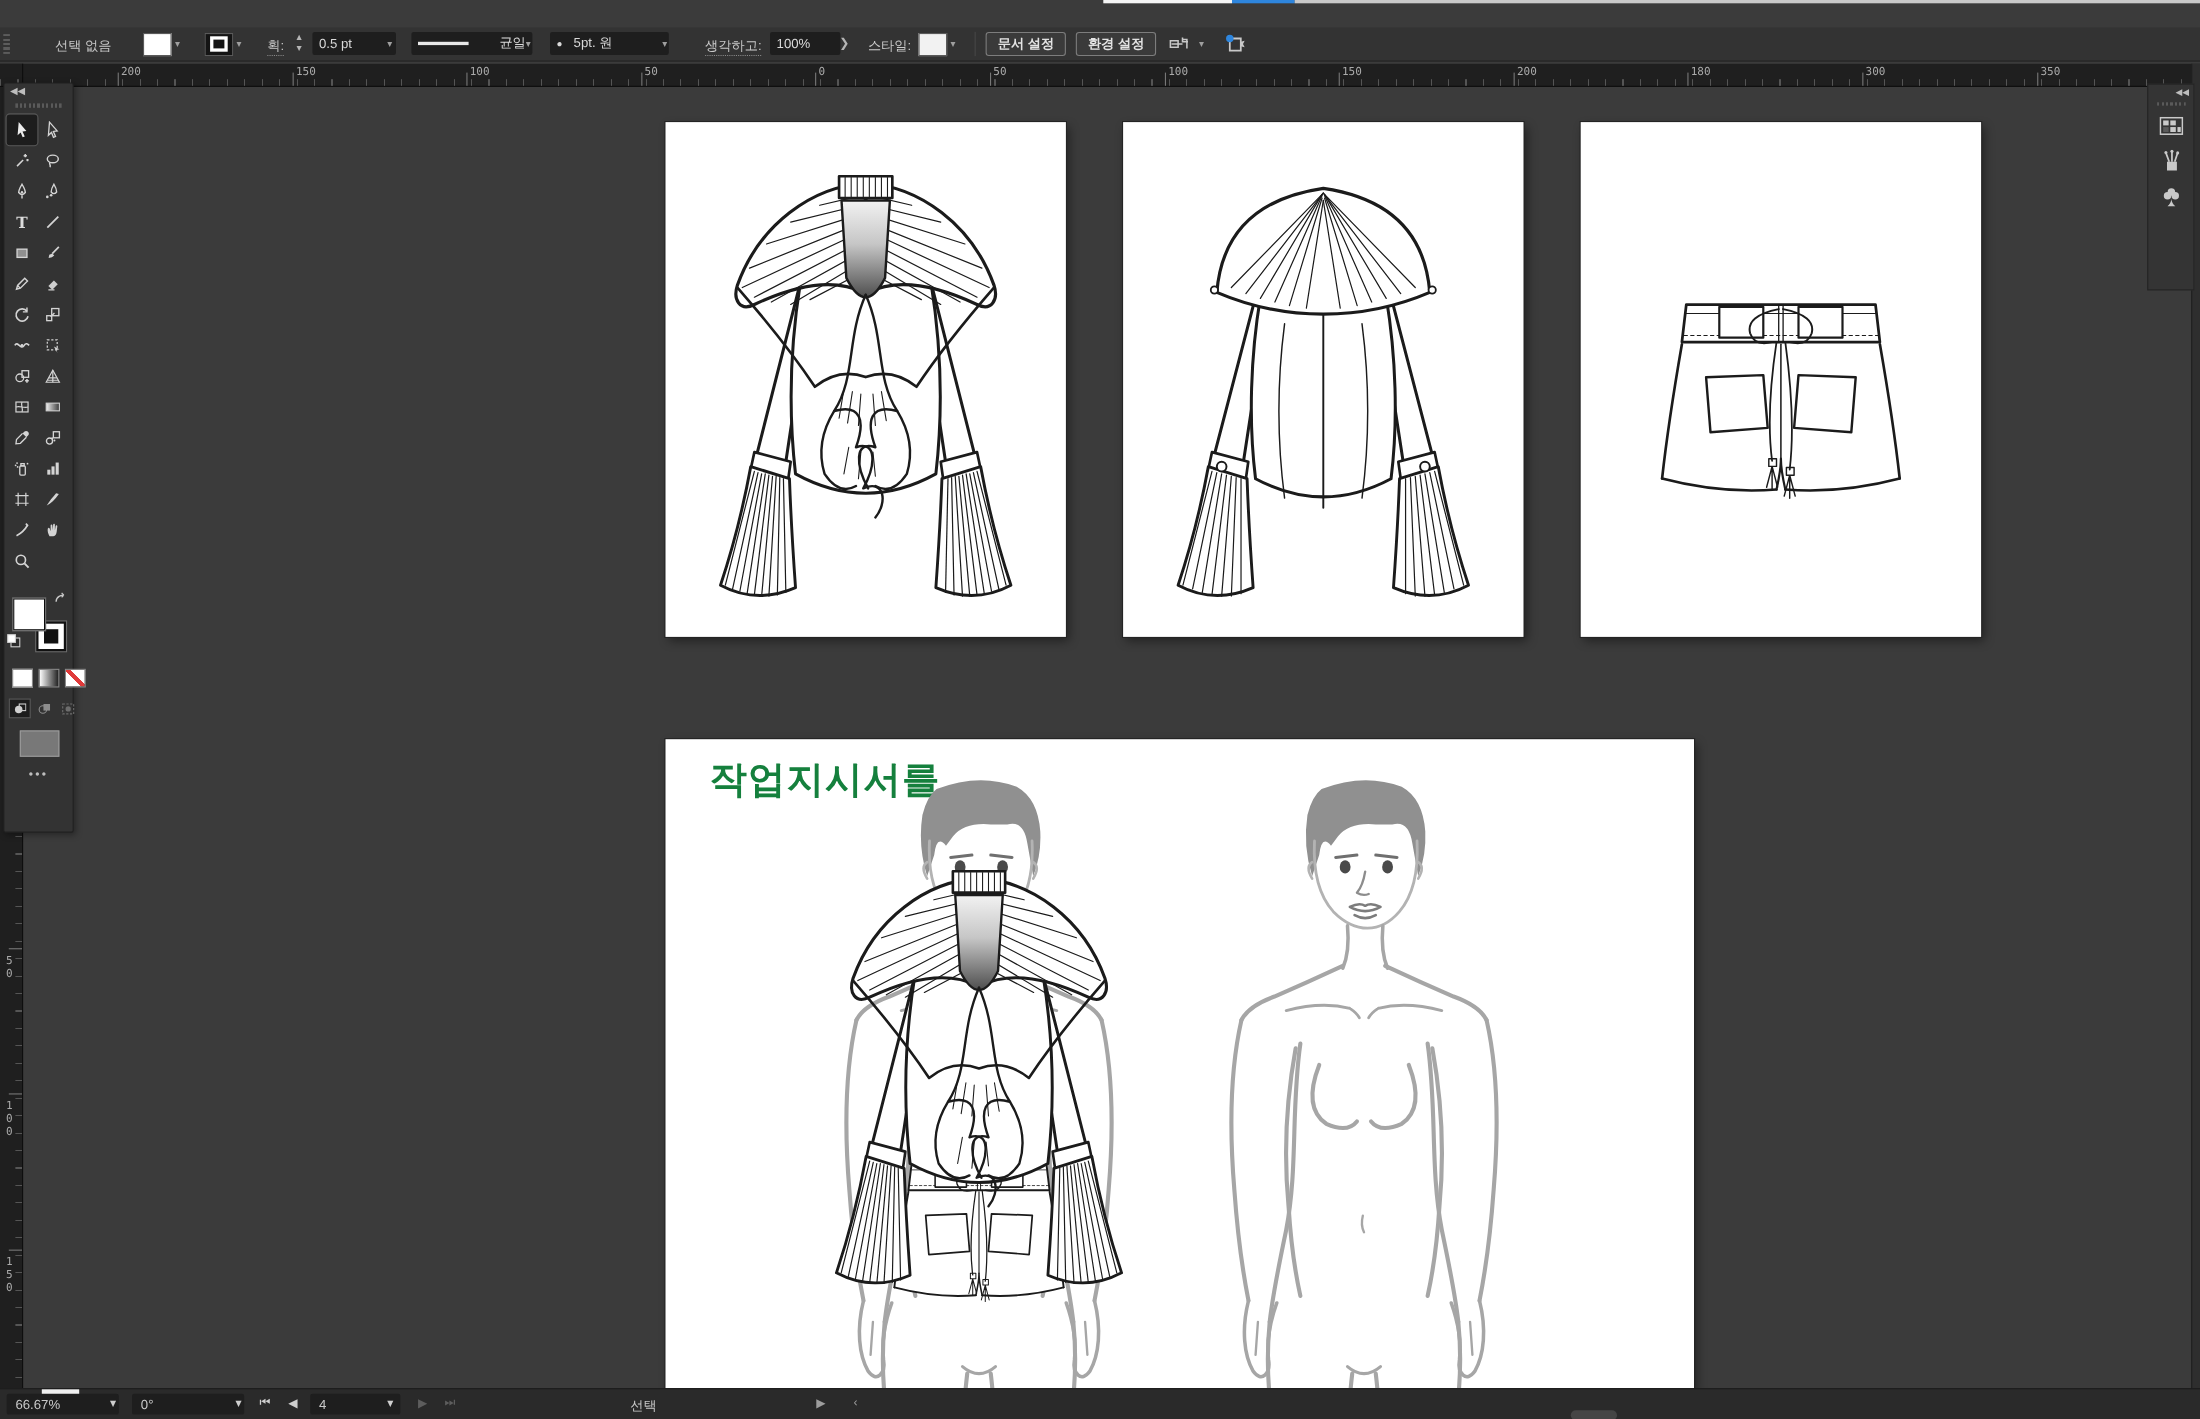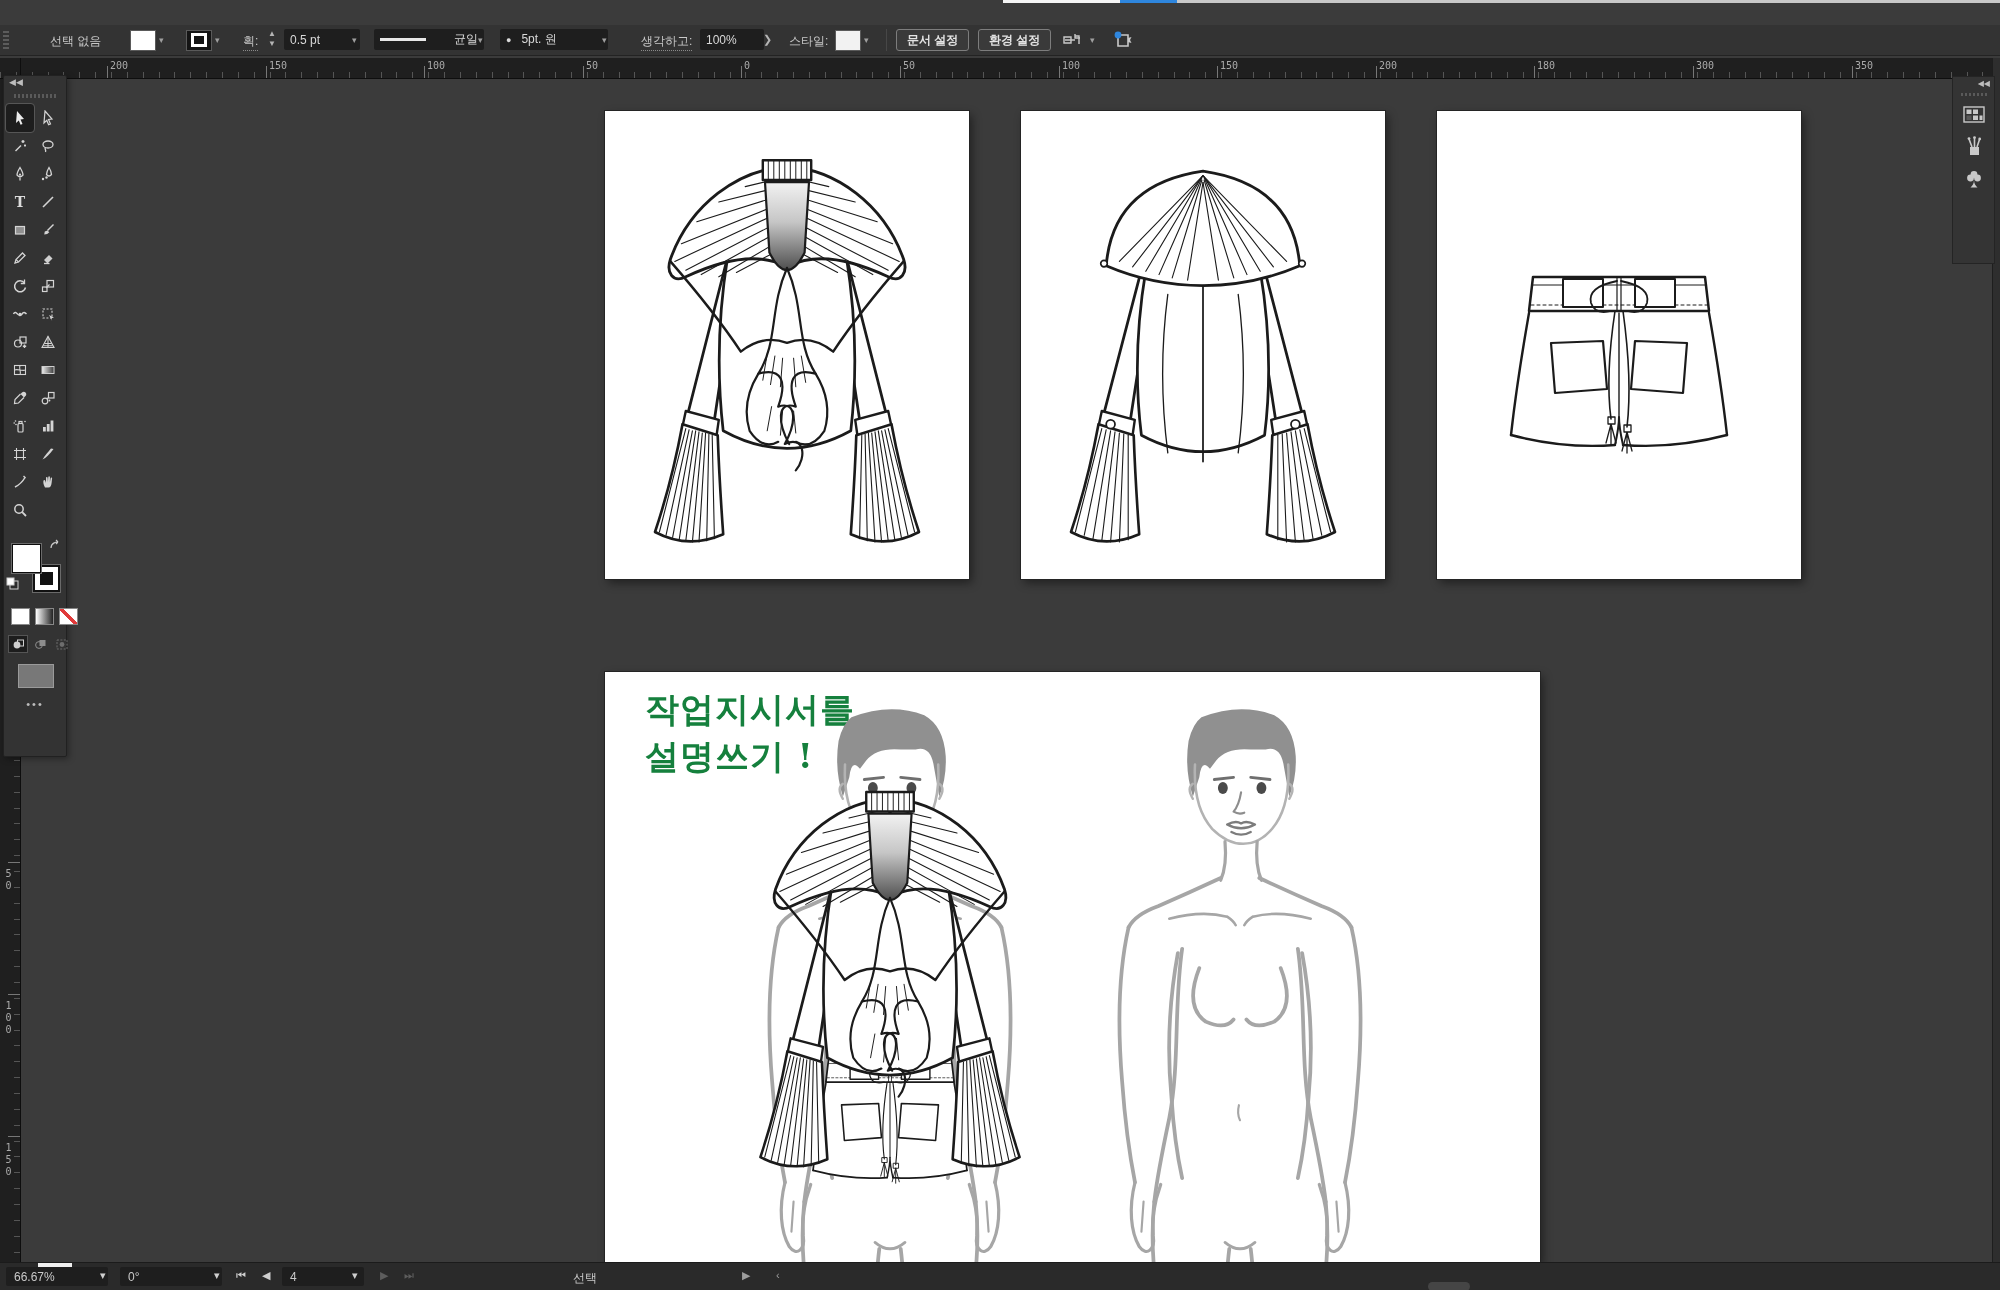--- a/index.html
+++ b/index.html
@@ -415,21 +415,20 @@
 
   <div class="ab" style="left:1437px;top:111px;width:364px;height:468px;">
     <svg style="position:absolute;left:32px;top:148px;" width="300" height="240" viewBox="0 0 300 240">
         <use href="#skirtFlat"></use>
       </svg>
   </div>
 
   <div class="ab" style="left:605px;top:672px;width:935px;height:590px;overflow:hidden;">
     <div class="note">
       <div>작업지시서를</div>
-      <div>설명쓰기 !</div>
     </div>
 
     <svg style="position:absolute;left:135px;top:26px;" width="300" height="643" viewBox="0 0 280 600">
         <use href="#croquis"></use>
       </svg>
     <svg style="position:absolute;left:178px;top:373px;" width="214" height="171" viewBox="0 0 300 240">
         <use href="#skirtFlat"></use>
       </svg>
     <svg style="position:absolute;left:123px;top:107px;" width="324" height="389" viewBox="0 0 300 360">
         <use href="#jacketFront"></use>

